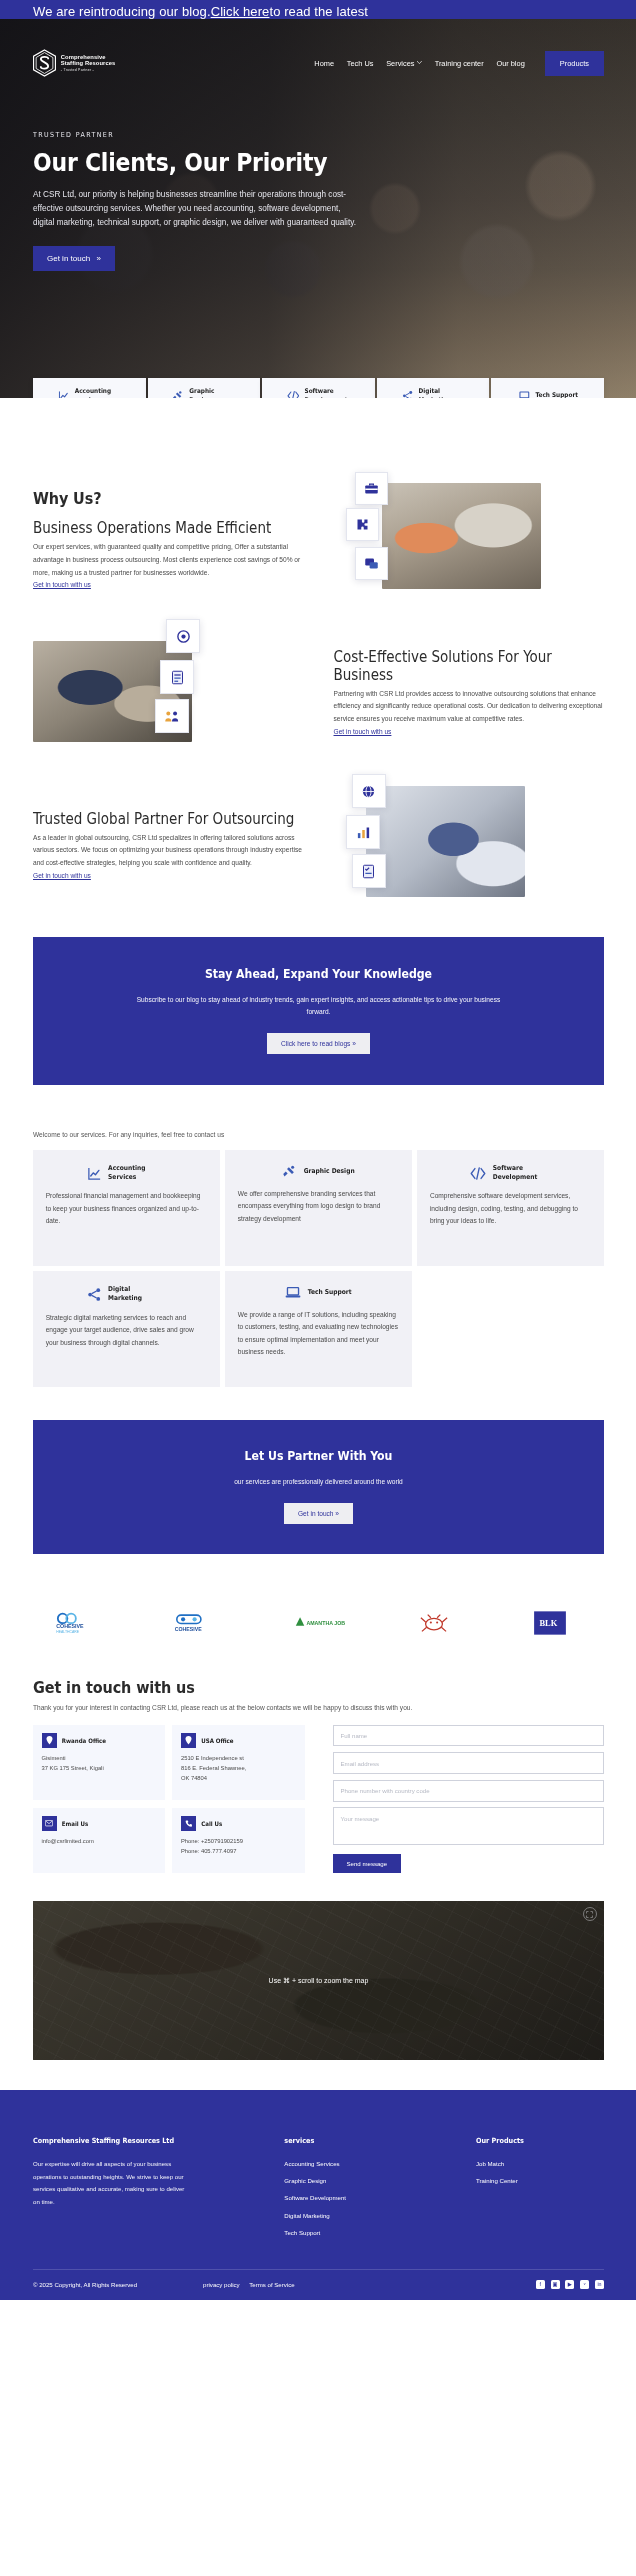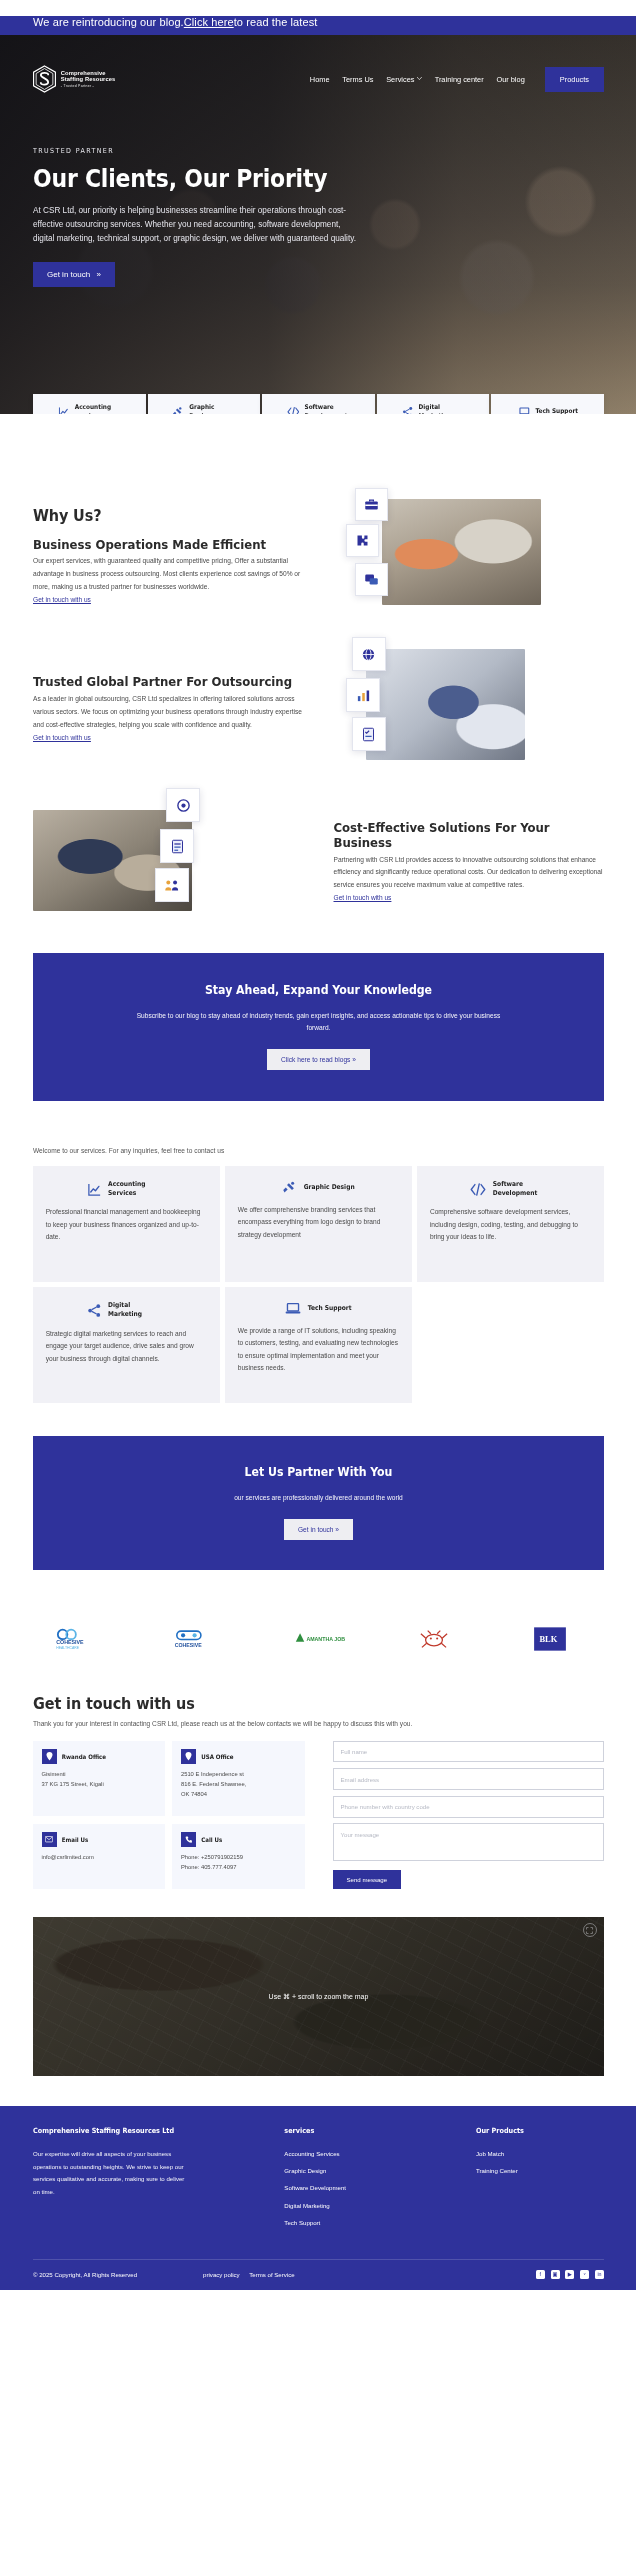--- a/index.html
+++ b/index.html
@@ -11,25 +11,24 @@
     width: 637px;
   }
   .cond { font-family: "DejaVu Sans Condensed", "Liberation Sans Narrow", "Liberation Sans", sans-serif; font-stretch: condensed; }
 
   
   .announce {
     background: #2f329b;
     color: #fff;
     height: 19px;
     display: flex;
-    align-items: flex-start;
+    align-items: flex-end;
     padding-left: 33px;
-    font-size: 11px;
+    font-size: 13px;
     letter-spacing: 0.1px;
-    margin-top: 16px;
   }
   .announce a { color: #fff; }
 
   
   .hero {
     position: relative;
     height: 379px;
     overflow: hidden;
     background: #2a2622;
   }
@@ -151,21 +150,21 @@
     font-size: 6.4px;
     line-height: 1.35;
     color: #222;
     font-weight: 600;
     max-width: 46px;
   }
 
   
   .section { padding: 0 33px; }
   .h-xl { font-size: 16px; font-weight: 700; color: #2b2b2b; letter-spacing: -0.1px; }
-  .h-md { font-size: 13px; font-weight: 700; color: #2b2b2b; margin-bottom: 3.7px; }
+  .h-md { font-size: 15px; font-weight: 400; color: #2b2b2b; margin-bottom: 3.7px; }
   .p-body { font-size: 6.6px; line-height: 1.95; color: #4a4a4a; }
   .link-u { display: inline-block; font-size: 6.6px; color: #2f329b; text-decoration: underline; margin-top: 1.6px; }
 
   
   .why-wrap { padding-top: 80px; }
   .why-row {
     display: grid;
     grid-template-columns: 1fr 1fr;
     align-items: center;
     column-gap: 30px;
@@ -363,21 +362,21 @@
     border: 1.1px solid rgba(255,255,255,.8);
     display: flex; align-items: center; justify-content: center;
     color: #fff; font-size: 7px;
   }
 
   
   .footer {
     margin-top: 30px;
     background: #2f329b;
     color: #fff;
-    padding: 20px 33px 0 33px;
+    padding: 46px 33px 0 33px;
   }
   .footer-cols {
     display: grid;
     grid-template-columns: 1.35fr 1fr .75fr;
     gap: 21px;
     padding-bottom: 24.4px;
   }
   .f-title { font-size: 7.2px; font-weight: 700; margin-bottom: 12.7px; }
   .f-about { font-size: 6.1px; line-height: 2.1; max-width: 154px; opacity: .95; }
   .f-list { list-style: none; }
@@ -421,21 +420,21 @@
       </svg>
       <div class="brand-text">
         <div class="brand-l1">Comprehensive</div>
         <div class="brand-l2">Staffing Resources</div>
         <div class="brand-l3">- Trusted Partner -</div>
       </div>
     </div>
 
     <div class="nav-links">
       <a href="#">Home</a>
-      <a href="#">Terms Us</a>
+      <a href="#">Tech Us</a>
       <a href="#" class="nav-services">
         <span>Services</span>
         <svg width="4.8" height="3.2" viewBox="0 0 9 6">
             <path d="M0 0 L4.5 5 L9 0" fill="none" stroke="#fff" stroke-width="1.2"></path>
           </svg>
       </a>
       <a href="#">Training center</a>
       <a href="#">Our blog</a>
       <a href="#" class="nav-cta">Products</a>
     </div>
@@ -521,20 +520,53 @@
       </div>
       <div class="chip" style="left:21px;top:69px;width:33px;height:33px;">
         <svg width="15" height="15" viewBox="0 0 24 24">
             <rect x="2" y="4" width="14" height="11" rx="2" fill="#2f329b"></rect>
             <rect x="9" y="10" width="13" height="10" rx="2" fill="#3b5bb5"></rect>
           </svg>
       </div>
     </div>
   </div>
 
+  <div class="why-row rev">
+    <div class="txt">
+      <h3 class="h-md cond">Cost-Effective Solutions For Your Business</h3>
+      <p class="p-body">Partnering with CSR Ltd provides access to innovative outsourcing solutions that enhance efficiency and significantly reduce operational costs. Our dedication to delivering exceptional service ensures you receive maximum value at competitive rates.</p>
+      <a href="#" class="link-u">Get in touch with us</a>
+    </div>
+    <div class="art">
+      <div class="photo ph-b"></div>
+      <div class="chip" style="left:133px;top:-11.7px;width:34px;height:34px;">
+        <svg width="15" height="15" viewBox="0 0 24 24">
+            <circle cx="12" cy="12" r="9" fill="none" stroke="#2f329b" stroke-width="2.2"></circle>
+            <circle cx="12" cy="12" r="3.4" fill="#2f329b"></circle>
+          </svg>
+      </div>
+      <div class="chip" style="left:127px;top:29px;width:34px;height:34px;">
+        <svg width="15" height="15" viewBox="0 0 24 24">
+            <rect x="4" y="2" width="16" height="20" rx="1.6" fill="#eceefb" stroke="#2f329b" stroke-width="1.6"></rect>
+            <rect x="7" y="7" width="10" height="2" fill="#2f329b"></rect>
+            <rect x="7" y="12" width="10" height="2" fill="#3b5bb5"></rect>
+            <rect x="7" y="17" width="6" height="2" fill="#3b5bb5"></rect>
+          </svg>
+      </div>
+      <div class="chip" style="left:122px;top:68px;width:34px;height:34px;">
+        <svg width="16" height="15" viewBox="0 0 26 24">
+            <circle cx="7" cy="7" r="3.2" fill="#e8a33d"></circle>
+            <path d="M2 20 a5 5 0 0110 0z" fill="#e8a33d"></path>
+            <circle cx="18" cy="7" r="3.2" fill="#2f329b"></circle>
+            <path d="M13 20 a5 5 0 0110 0z" fill="#2f329b"></path>
+          </svg>
+      </div>
+    </div>
+  </div>
+
   <div class="why-row">
     <div class="txt">
       <h3 class="h-md cond">Trusted Global Partner For Outsourcing</h3>
       <p class="p-body">As a leader in global outsourcing, CSR Ltd specializes in offering tailored solutions across various sectors. We focus on optimizing your business operations through industry expertise and cost-effective strategies, helping you scale with confidence and quality.</p>
       <a href="#" class="link-u">Get in touch with us</a>
     </div>
     <div class="art">
       <div class="photo ph-c"></div>
       <div class="chip" style="left:18px;top:-9.6px;width:34px;height:34px;">
         <svg width="15" height="15" viewBox="0 0 24 24">
@@ -548,53 +580,20 @@
             <rect x="3" y="13" width="4" height="8" fill="#3b5bb5"></rect>
             <rect x="10" y="8" width="4" height="13" fill="#e8a33d"></rect>
             <rect x="17" y="4" width="4" height="17" fill="#2f329b"></rect>
           </svg>
       </div>
       <div class="chip" style="left:18px;top:70px;width:34px;height:34px;">
         <svg width="15" height="15" viewBox="0 0 24 24">
             <rect x="4" y="2" width="16" height="20" rx="1.6" fill="#eceefb" stroke="#2f329b" stroke-width="1.6"></rect>
             <path d="M7 8 l2 2 l4-4" fill="none" stroke="#2f329b" stroke-width="1.8"></path>
             <rect x="7" y="14" width="10" height="2" fill="#3b5bb5"></rect>
-          </svg>
-      </div>
-    </div>
-  </div>
-
-  <div class="why-row rev">
-    <div class="txt">
-      <h3 class="h-md cond">Cost-Effective Solutions For Your Business</h3>
-      <p class="p-body">Partnering with CSR Ltd provides access to innovative outsourcing solutions that enhance efficiency and significantly reduce operational costs. Our dedication to delivering exceptional service ensures you receive maximum value at competitive rates.</p>
-      <a href="#" class="link-u">Get in touch with us</a>
-    </div>
-    <div class="art">
-      <div class="photo ph-b"></div>
-      <div class="chip" style="left:133px;top:-11.7px;width:34px;height:34px;">
-        <svg width="15" height="15" viewBox="0 0 24 24">
-            <circle cx="12" cy="12" r="9" fill="none" stroke="#2f329b" stroke-width="2.2"></circle>
-            <circle cx="12" cy="12" r="3.4" fill="#2f329b"></circle>
-          </svg>
-      </div>
-      <div class="chip" style="left:127px;top:29px;width:34px;height:34px;">
-        <svg width="15" height="15" viewBox="0 0 24 24">
-            <rect x="4" y="2" width="16" height="20" rx="1.6" fill="#eceefb" stroke="#2f329b" stroke-width="1.6"></rect>
-            <rect x="7" y="7" width="10" height="2" fill="#2f329b"></rect>
-            <rect x="7" y="12" width="10" height="2" fill="#3b5bb5"></rect>
-            <rect x="7" y="17" width="6" height="2" fill="#3b5bb5"></rect>
-          </svg>
-      </div>
-      <div class="chip" style="left:122px;top:68px;width:34px;height:34px;">
-        <svg width="16" height="15" viewBox="0 0 26 24">
-            <circle cx="7" cy="7" r="3.2" fill="#e8a33d"></circle>
-            <path d="M2 20 a5 5 0 0110 0z" fill="#e8a33d"></path>
-            <circle cx="18" cy="7" r="3.2" fill="#2f329b"></circle>
-            <path d="M13 20 a5 5 0 0110 0z" fill="#2f329b"></path>
           </svg>
       </div>
     </div>
   </div>
 </div>
 
 <div class="band">
   <h2 class="band-title cond">Stay Ahead, Expand Your Knowledge</h2>
   <p class="band-sub">Subscribe to our blog to stay ahead of industry trends, gain expert insights, and access actionable tips to drive your business forward.</p>
   <button class="btn-light">

